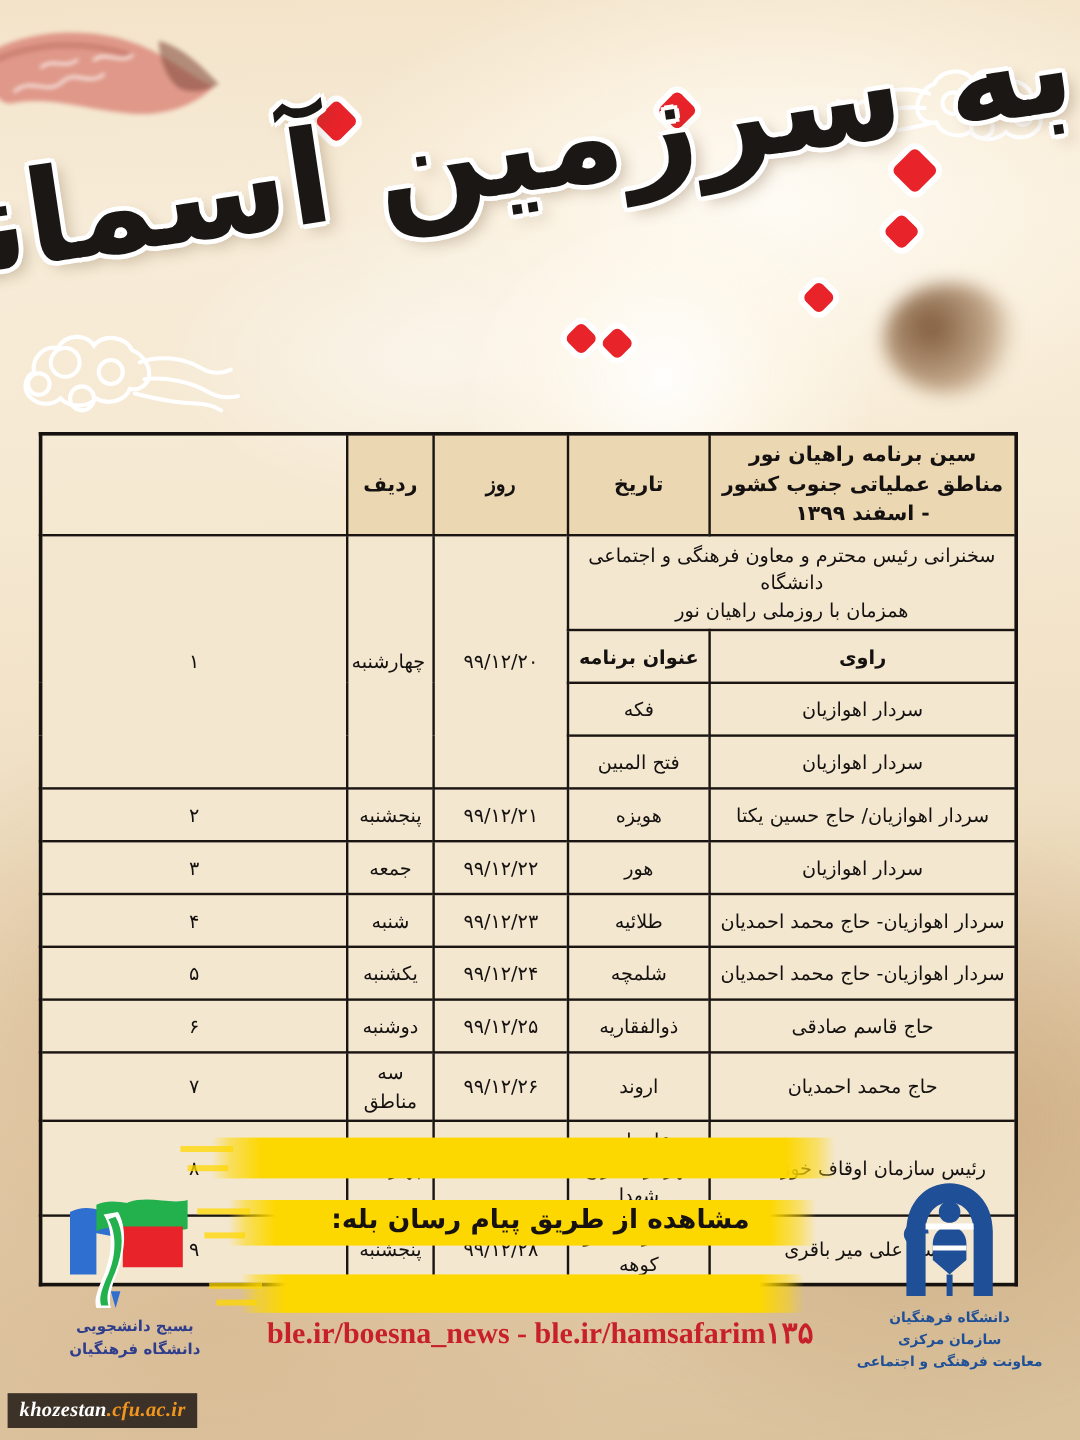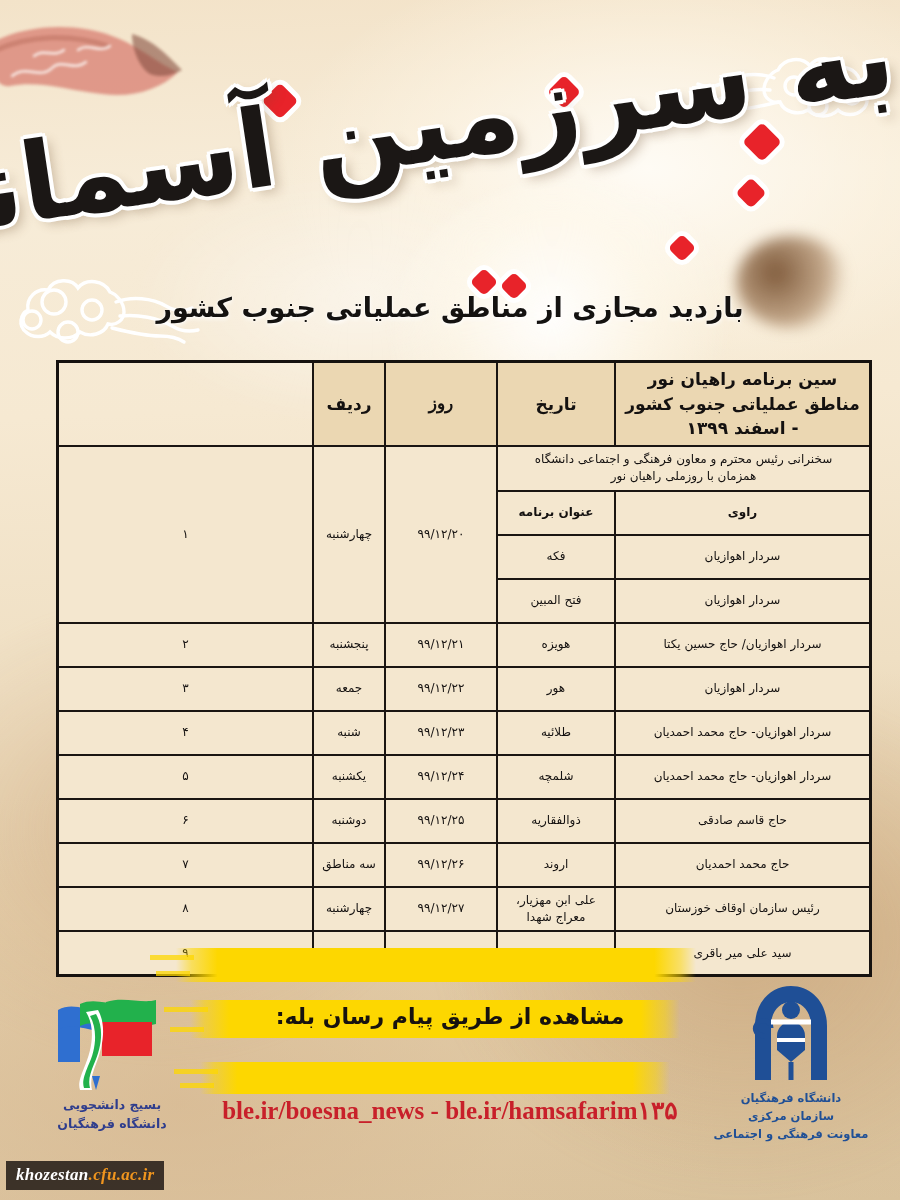--- a/index.html
+++ b/index.html
@@ -122,39 +122,39 @@
     font-weight: bold;
     color: #141210;
     letter-spacing: -0.5px;
     text-shadow: 0 2px 4px rgba(255,255,255,0.85), 0 0 2px #fff;
     pointer-events: none;
   }
 
   
   .table-zone {
     position: absolute;
-    left: 56px;
+    left: 32px;
     top: 360px;
     width: 816px;
   }
   table.sched {
     width: 100%;
     border-collapse: collapse;
     table-layout: fixed;
     border: 3px solid #16120f;
     direction: rtl;
   }
   table.sched td, table.sched th {
     border: 2px solid #1a1512;
     padding: 4px 6px;
     text-align: center;
     vertical-align: middle;
     color: #141110;
     background: #f4e7cf;
-    font-size: 12px;
+    font-size: 16px;
     line-height: 1.45;
   }
   table.sched thead th {
     background: #ebd7b2;
     font-weight: bold;
     font-size: 17px;
     height: 32px;
   }
   .sub-head td {
     background: #ebd7b2;
@@ -332,21 +332,20 @@
   <div class="diamond" style="left:740px; top:182px; width:22px; height:22px;"></div>
   <div class="diamond" style="left:552px; top:80px; width:24px; height:24px;"></div>
   <div class="diamond" style="left:267px; top:88px; width:26px; height:26px;"></div>
   <div class="diamond" style="left:474px; top:272px; width:20px; height:20px;"></div>
   <div class="diamond" style="left:504px; top:276px; width:20px; height:20px;"></div>
   <div class="diamond" style="left:672px; top:238px; width:20px; height:20px;"></div>
 
   <div class="title-wrap">
     <div class="title-calli">سفر به سرزمین آسمانی ها</div>
   </div>
-  <div class="subtitle">بازدید مجازی از مناطق عملیاتی جنوب کشور</div>
 
   <div class="table-zone">
     <table class="sched">
       <thead>
         <tr>
           <th>سین برنامه راهیان نور مناطق عملیاتی جنوب کشور - اسفند ۱۳۹۹</th>
           <th class="col-date">تاریخ</th>
           <th class="col-day">روز</th>
           <th class="col-num">ردیف</th>
         </tr>

